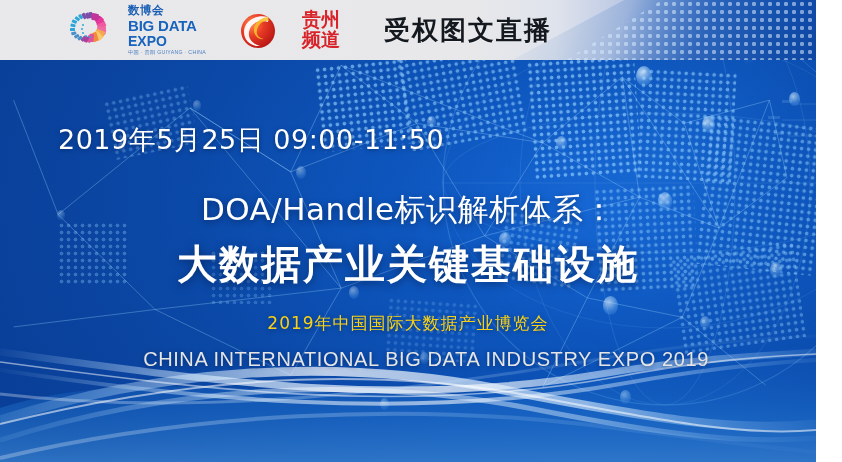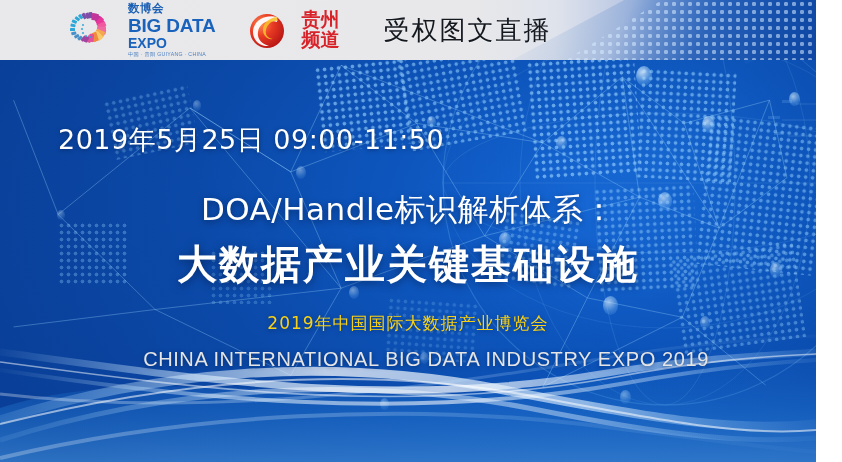--- a/index.html
+++ b/index.html
@@ -144,21 +144,21 @@
     margin-left: 6px;
     line-height: 1;
   }
   .expo-cn {
     font-size: 11.5px;
     color: #1a5fb4;
     font-weight: bold;
     letter-spacing: .5px;
   }
   .expo-big {
-    font-size: 19px;
+    font-size: 15px;
     color: #1a63bd;
     font-weight: bold;
     letter-spacing: -.2px;
     margin-top: 2px;
   }
   .expo-sub {
     font-size: 14px;
     color: #1a63bd;
     font-weight: bold;
     margin-top: 1px;
@@ -192,32 +192,32 @@
   }
   .pd-url {
     font-size: 10px;
     font-weight: bold;
     color: #d8232a;
     letter-spacing: .2px;
     margin-top: 2px;
     text-align: center;
   }
   .pd-channel {
-    margin-left: 14px;
+    margin-left: 24px;
     line-height: 1.04;
     color: #d8232a;
     font-weight: bold;
     font-size: 19px;
     font-family: "DejaVu Sans", sans-serif;
   }
 
   .live-title {
     margin-left: 44px;
     font-size: 26px;
-    font-weight: normal;
+    font-weight: bold;
     color: #14181f;
     letter-spacing: 2px;
     font-family: "DejaVu Sans", sans-serif;
     text-shadow: 0 1px 1px rgba(255,255,255,.35);
   }
 
   
   .content {
     position: absolute;
     inset: 0;

